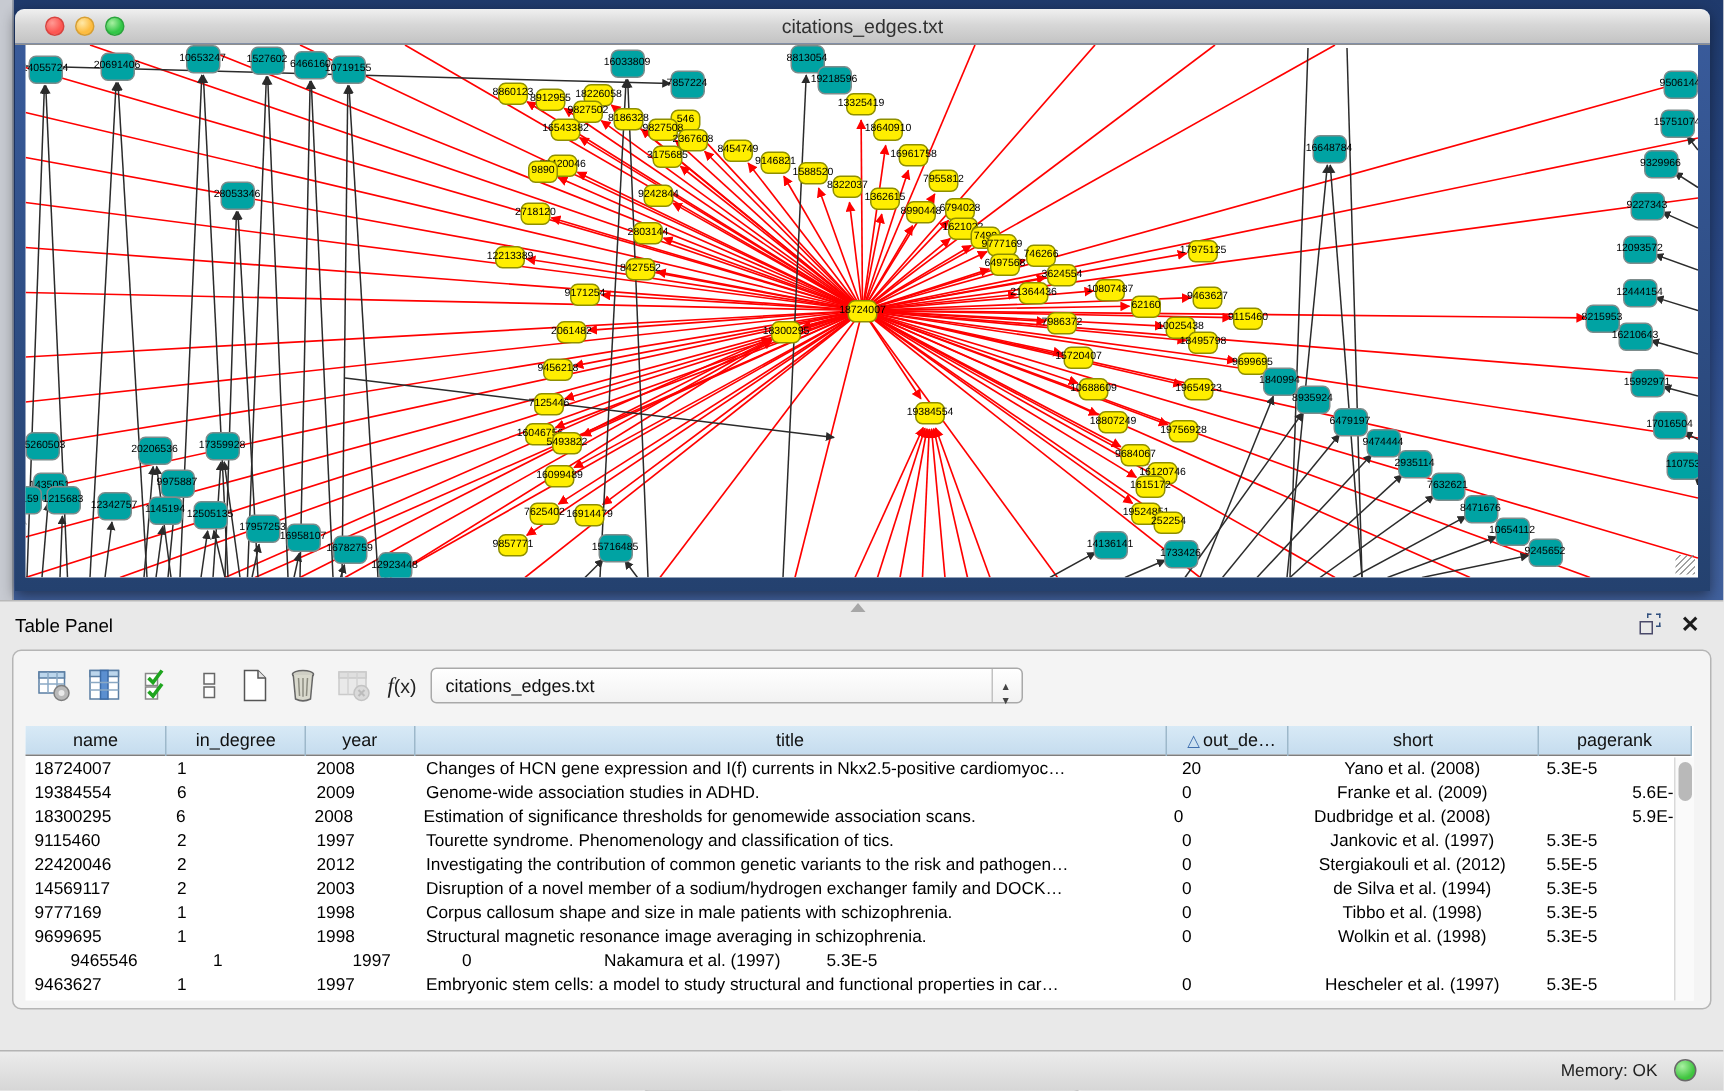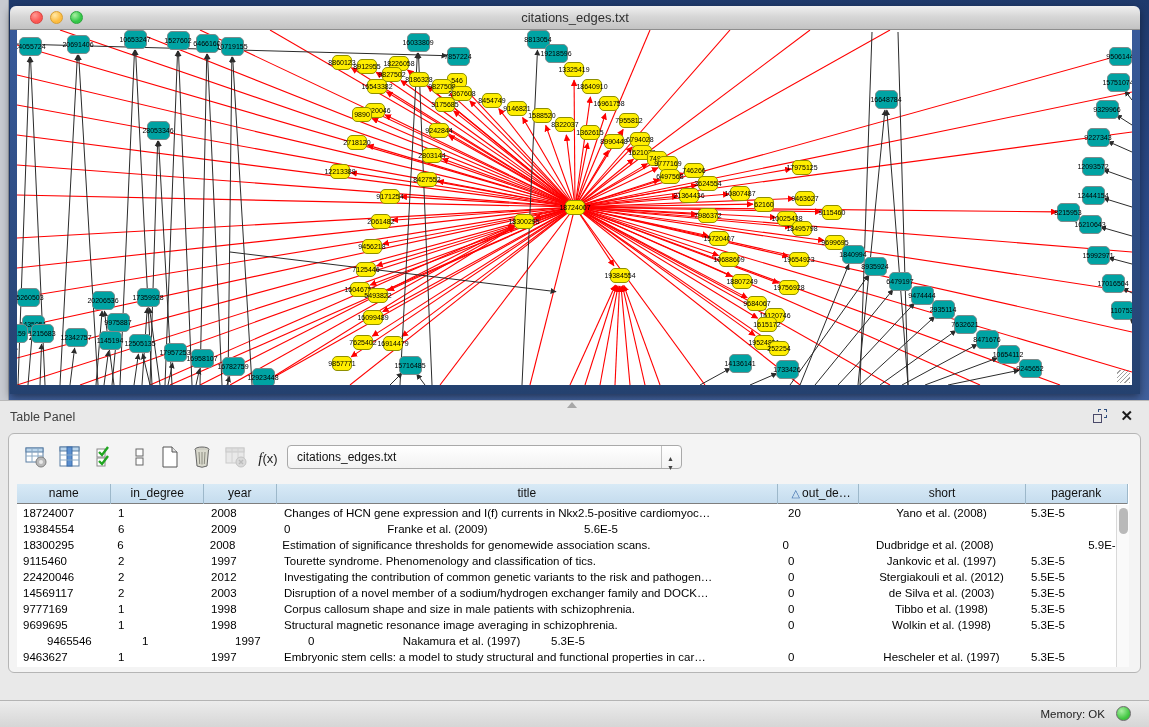--- a/index.html
+++ b/index.html
@@ -36,21 +36,21 @@
   #canvas-grip { position:absolute; right:2px; bottom:2px; width:13px; height:13px;
     background:repeating-linear-gradient(135deg,transparent 0 2px,#8a8a8a 2px 3px); opacity:.8; }
 
   
   #table-panel { position:absolute; left:0; top:400px; width:1149px; height:300px;
     background:#e9e9e9; border-top:1px solid #b9b9b9; }
   #panel-grip { position:absolute; left:567px; top:1px; width:0; height:0;
     border-left:5px solid transparent; border-right:5px solid transparent;
     border-bottom:6px solid #a7a7a7; }
   #panel-header { position:absolute; left:0; top:0; width:100%; height:30px; }
-  #panel-title { position:absolute; left:10px; top:9px; font-size:12.5px; color:#404040; }
+  #panel-title { position:absolute; left:10px; top:9px; font-size:12.5px; color:#000000; }
   #float-icon { position:absolute; right:42px; top:8px; width:14px; height:14px; cursor:pointer; }
   #float-icon .sq1 { position:absolute; left:0; bottom:0; width:9px; height:9px; border:1.5px solid #4a4a6a; background:#e9e9e9;}
   #float-icon .sq2 { position:absolute; right:0; top:0; width:9px; height:9px; border:1.5px dashed #31507f;}
   #close-icon { position:absolute; right:16px; top:6px; font-size:15px; font-weight:bold; color:#1b1b1b; cursor:pointer;}
   #panel-body { position:absolute; left:8px; top:32px; width:1133px; height:240px;
     background:#f4f4f4; border:1px solid #b5b5b5; border-radius:6px; }
   #toolbar { position:absolute; left:8px; top:8px; height:34px; width:100%; }
   .tb-btn { position:absolute; top:3px; width:26px; height:26px; text-align:center; cursor:pointer; }
   .fx { font-size:13px; color:#222; padding-top:5px; }
   .fx i { font-family:"Liberation Serif",serif; font-size:15px; }
@@ -742,20 +742,21 @@
             <div class="gcell" style="width: 73px; text-align: left;">2008</div>
             <div class="gcell" style="width: 504px; text-align: left;">Changes of HCN gene expression and I(f) currents in Nkx2.5-positive cardiomyoc…</div>
             <div class="gcell" style="width: 76px; text-align: left;">20</div>
             <div class="gcell" style="width: 167px; text-align: center;">Yano et al. (2008)</div>
             <div class="gcell" style="width: 103px; text-align: left;">5.3E-5</div>
           </div>
           <div class="grow">
             <div class="gcell" style="width: 95px; text-align: left;">19384554</div>
             <div class="gcell" style="width: 93px; text-align: left;">6</div>
             <div class="gcell" style="width: 73px; text-align: left;">2009</div>
+            <div class="gcell" style="width: 504px; text-align: left;">Genome-wide association studies in ADHD.</div>
             <div class="gcell" style="width: 76px; text-align: left;">0</div>
             <div class="gcell" style="width: 167px; text-align: center;">Franke et al. (2009)</div>
             <div class="gcell" style="width: 103px; text-align: right;">5.6E-5</div>
           </div>
           <div class="grow">
             <div class="gcell" style="width: 95px; text-align: left;">18300295</div>
             <div class="gcell" style="width: 93px; text-align: left;">6</div>
             <div class="gcell" style="width: 73px; text-align: left;">2008</div>
             <div class="gcell" style="width: 504px; text-align: left;">Estimation of significance thresholds for genomewide association scans.</div>
             <div class="gcell" style="width: 76px; text-align: left;">0</div>
@@ -779,21 +780,21 @@
             <div class="gcell" style="width: 76px; text-align: left;">0</div>
             <div class="gcell" style="width: 167px; text-align: center;">Stergiakouli et al. (2012)</div>
             <div class="gcell" style="width: 103px; text-align: left;">5.5E-5</div>
           </div>
           <div class="grow">
             <div class="gcell" style="width: 95px; text-align: left;">14569117</div>
             <div class="gcell" style="width: 93px; text-align: left;">2</div>
             <div class="gcell" style="width: 73px; text-align: left;">2003</div>
             <div class="gcell" style="width: 504px; text-align: left;">Disruption of a novel member of a sodium/hydrogen exchanger family and DOCK…</div>
             <div class="gcell" style="width: 76px; text-align: left;">0</div>
-            <div class="gcell" style="width: 167px; text-align: center;">de Silva et al. (2003)</div>
+            <div class="gcell" style="width: 167px; text-align: center;">de Silva et al. (1994)</div>
             <div class="gcell" style="width: 103px; text-align: left;">5.3E-5</div>
           </div>
           <div class="grow">
             <div class="gcell" style="width: 95px; text-align: left;">9777169</div>
             <div class="gcell" style="width: 93px; text-align: left;">1</div>
             <div class="gcell" style="width: 73px; text-align: left;">1998</div>
             <div class="gcell" style="width: 504px; text-align: left;">Corpus callosum shape and size in male patients with schizophrenia.</div>
             <div class="gcell" style="width: 76px; text-align: left;">0</div>
             <div class="gcell" style="width: 167px; text-align: center;">Tibbo et al. (1998)</div>
             <div class="gcell" style="width: 103px; text-align: left;">5.3E-5</div>

